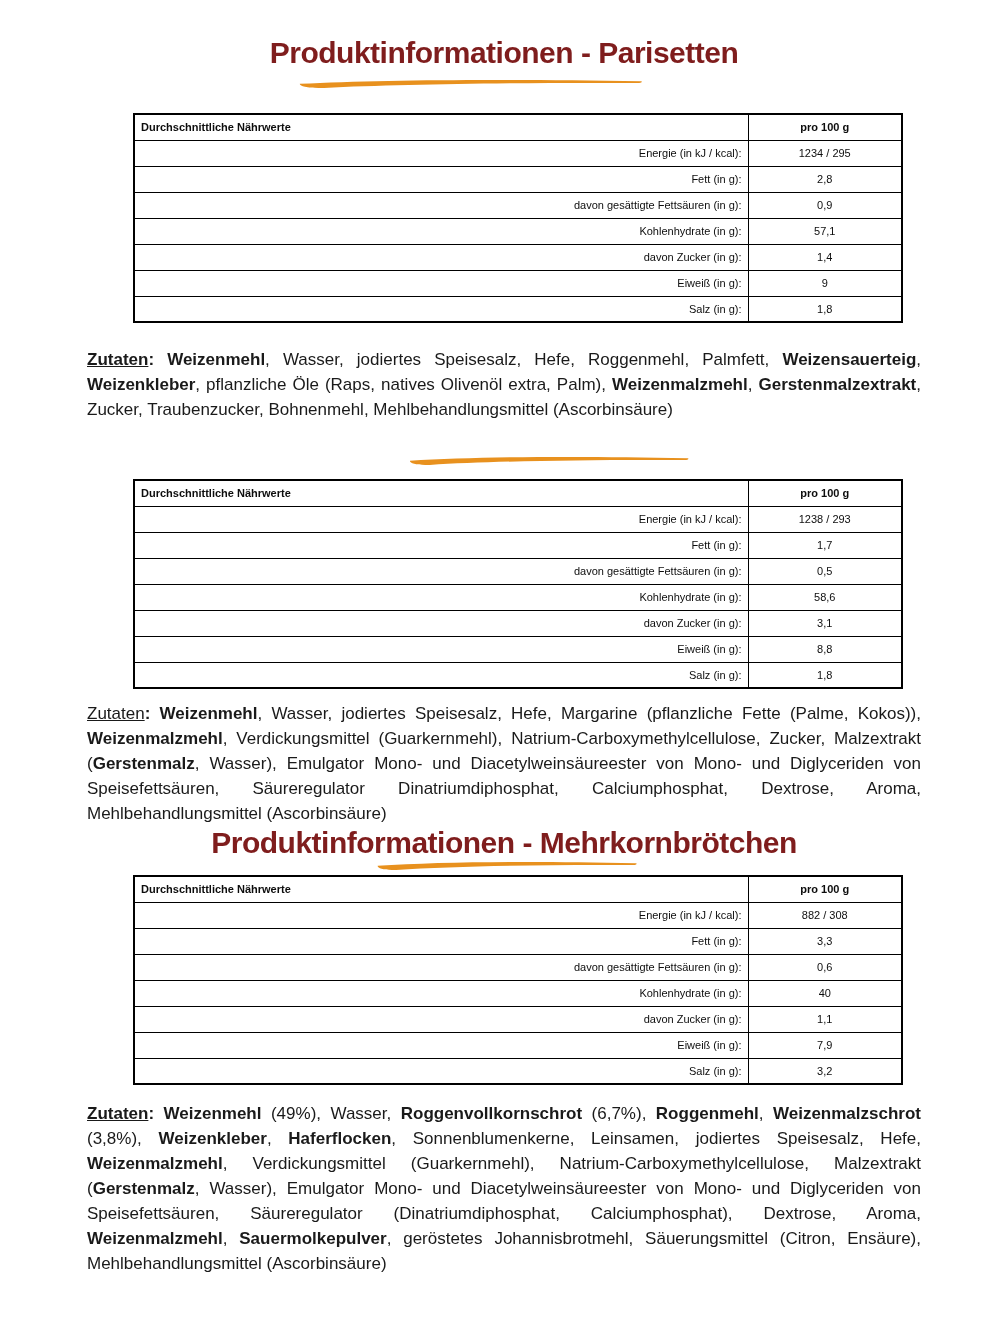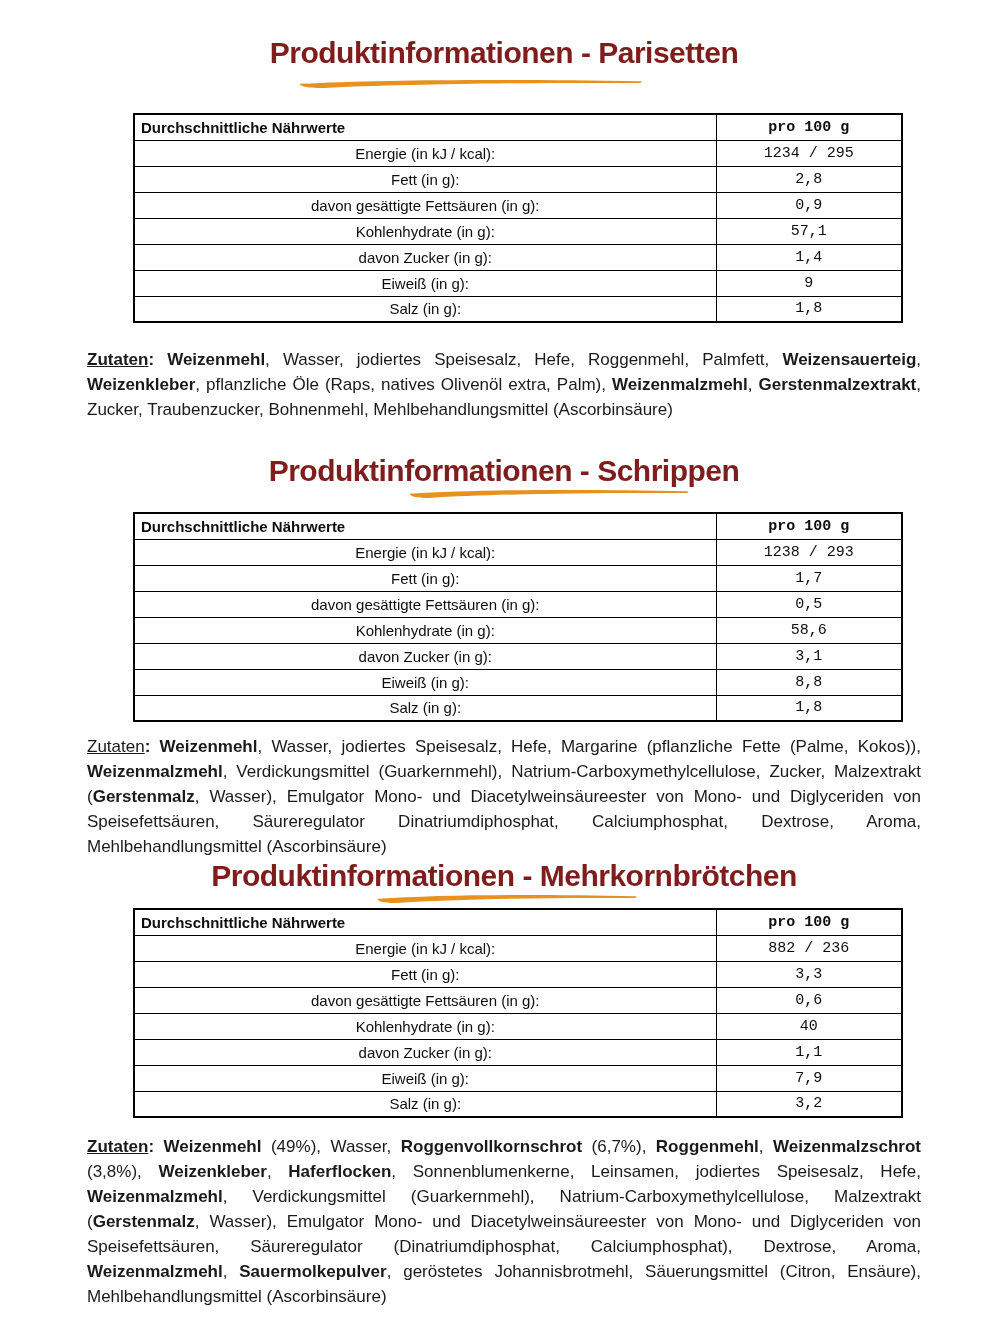--- a/index.html
+++ b/index.html
@@ -39,29 +39,29 @@
   .nutrition-table {
     border-collapse:collapse;
     table-layout:fixed;
     width:770px;
     margin-left:133px;
     border:2px solid #000;
   }
   .nutrition-table th, .nutrition-table td {
     border:1.5px solid #000;
     height:26px;
-    font-size:15px;
+    font-size:11px;
     padding:1px 6px;
     vertical-align:middle;
     color:#0d0d0d;
   }
   .nutrition-table th { font-weight:700; }
   th.col-label { text-align:left; }
-  th.col-value, td.col-value { width:186px; text-align:center;font-family:Liberation Mono, monospace; }
-  td.col-label { text-align:center; font-weight:400; }
+  th.col-value, td.col-value { width:154px; text-align:center; }
+  td.col-label { text-align:right; font-weight:400; }
   td.col-label.indent { }
   td.col-value { font-weight:400; }
 
   .ingredients {
     width:834px;
     margin-left:87px;
     font-size:17px;
     line-height:25px;
     text-align:justify;
     color:#1a1a1a;
@@ -119,21 +119,20 @@
             <tr>
               <td class="col-label">Salz (in g):</td>
               <td class="col-value">1,8</td>
             </tr>
           </tbody>
     </table>
     <p class="ingredients"><span class="b u">Zutaten</span><span class="b">: </span><span class="b">Weizenmehl</span><span>, Wasser, jodiertes Speisesalz, Hefe, Roggenmehl, Palmfett, </span><span class="b">Weizensauerteig</span><span>, </span><span class="b">Weizenkleber</span><span>, pflanzliche Öle (Raps, natives Olivenöl extra, Palm), </span><span class="b">Weizenmalzmehl</span><span>, </span><span class="b">Gerstenmalzextrakt</span><span>, Zucker, Traubenzucker, Bohnenmehl, Mehlbehandlungsmittel (Ascorbinsäure)</span></p>
   </section>
 
   <section class="product-section s2">
-    <h1 class="section-title">Produktinformationen - Schrippen</h1>
     <div class="swoosh-wrap">
       <svg class="swoosh" viewBox="0 0 360 16" preserveAspectRatio="none" aria-hidden="true">
         <path class="swoosh-path" d="M5 9 C 90 3.5, 210 2.5, 356 5.5 C 357.5 6.3, 357 7.4, 354 8 C 230 7.2, 110 9.5, 30 14.5 C 15 15.5, 4 12.5, 5 9 Z" fill="#E8911E"></path>
       </svg>
     </div>
     <table class="nutrition-table">
       <thead>
         <tr>
           <th class="col-label">Durchschnittliche Nährwerte</th>
           <th class="col-value">pro 100 g</th>
@@ -183,21 +182,21 @@
     <table class="nutrition-table">
       <thead>
         <tr>
           <th class="col-label">Durchschnittliche Nährwerte</th>
           <th class="col-value">pro 100 g</th>
         </tr>
       </thead>
       <tbody>
             <tr>
               <td class="col-label">Energie (in kJ / kcal):</td>
-              <td class="col-value">882 / 236</td>
+              <td class="col-value">882 / 308</td>
             </tr>
             <tr>
               <td class="col-label">Fett (in g):</td>
               <td class="col-value">3,3</td>
             </tr>
             <tr>
               <td class="col-label indent">davon gesättigte Fettsäuren (in g):</td>
               <td class="col-value">0,6</td>
             </tr>
             <tr>

